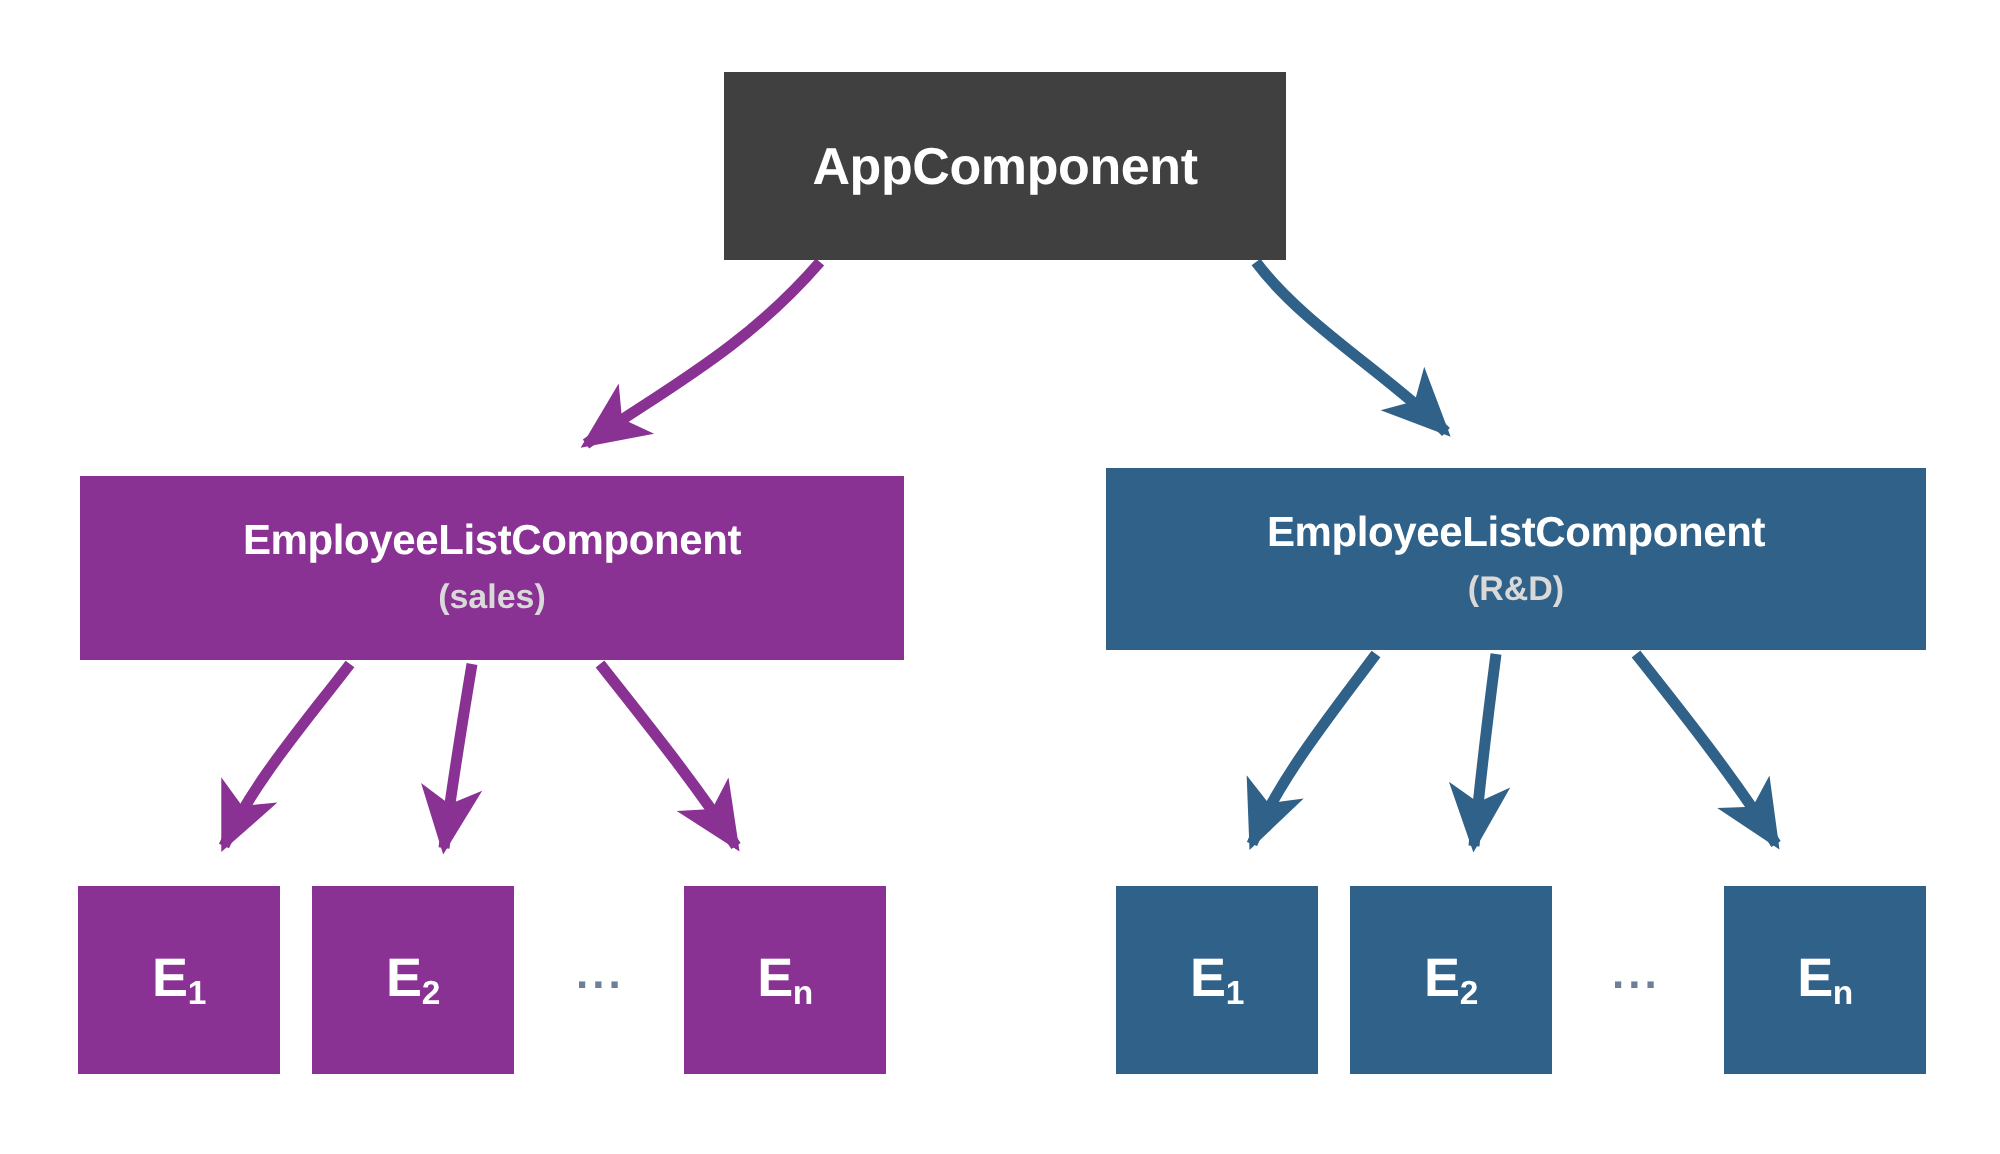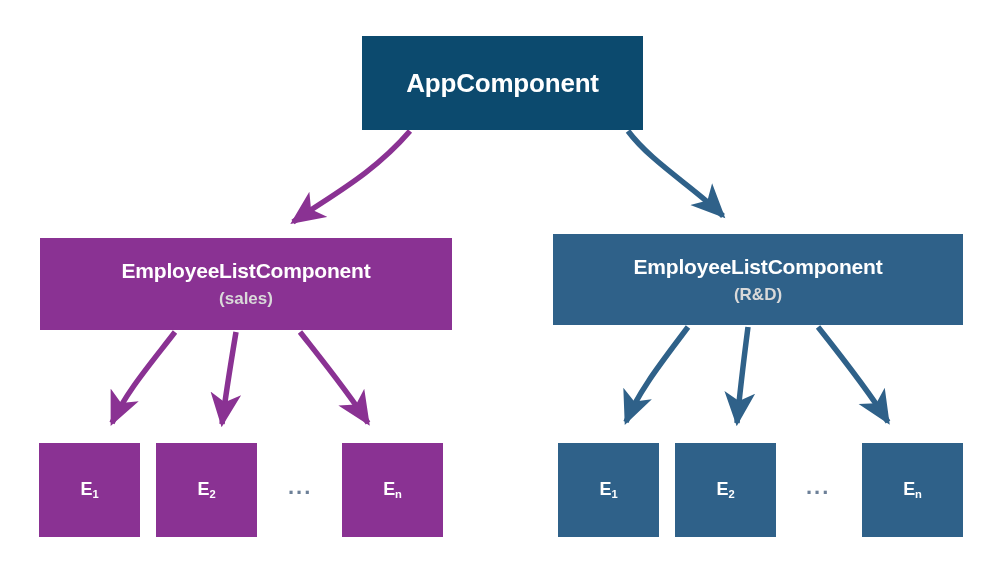--- a/index.html
+++ b/index.html
@@ -46,21 +46,21 @@
   }
   .node .subtitle {
     font-weight: bold;
     color: #d9d9d9;
     margin-top: 8px;
     white-space: nowrap;
   }
   .node-root .title { font-size: 26px; }
   .node-mid  .title { font-size: 21px; }
   .node-mid  .subtitle { font-size: 17px; }
-  .node-leaf .title { font-size: 18px; }
+  .node-leaf .title { font-size: 27px; }
   .node-leaf .title sub {
     font-size: 0.62em;
     vertical-align: baseline;
     position: relative;
     top: 0.24em;
     font-weight: bold;
   }
   .ellipsis {
     position: absolute;
     color: #6d8098;
@@ -93,21 +93,21 @@
 
     <path d="M 175,332 C 152,362 126,392 112,423" fill="none" stroke="#8a3293" stroke-width="5.5" marker-end="url(#arrow-purple)"></path>
     <path d="M 236,332 C 231,362 226,392 222,424" fill="none" stroke="#8a3293" stroke-width="5.5" marker-end="url(#arrow-purple)"></path>
     <path d="M 300,332 C 322,360 348,392 368,423" fill="none" stroke="#8a3293" stroke-width="5.5" marker-end="url(#arrow-purple)"></path>
 
     <path d="M 688,327 C 665,358 639,390 626,422" fill="none" stroke="#2f6189" stroke-width="5.5" marker-end="url(#arrow-blue)"></path>
     <path d="M 748,327 C 744,358 740,390 737,423" fill="none" stroke="#2f6189" stroke-width="5.5" marker-end="url(#arrow-blue)"></path>
     <path d="M 818,327 C 841,356 868,390 888,422" fill="none" stroke="#2f6189" stroke-width="5.5" marker-end="url(#arrow-blue)"></path>
   </svg>
 
-  <div class="node node-root" id="node-root" style="left: 362px; top: 36px; width: 281px; height: 94px; background: #0c4a6e;">
+  <div class="node node-root" id="node-root" style="left: 362px; top: 36px; width: 281px; height: 94px; background: #404040;">
     <span class="title">AppComponent</span>
   </div>
 
   <div class="node node-mid" id="node-branch-left" style="left: 40px; top: 238px; width: 412px; height: 92px; background: rgb(138, 50, 147);">
     <span class="title">EmployeeListComponent</span>
     <span class="subtitle">(sales)</span>
   </div>
 
   <div class="node node-mid" id="node-branch-right" style="left: 553px; top: 234px; width: 410px; height: 91px; background: rgb(47, 97, 137);">
     <span class="title">EmployeeListComponent</span>

